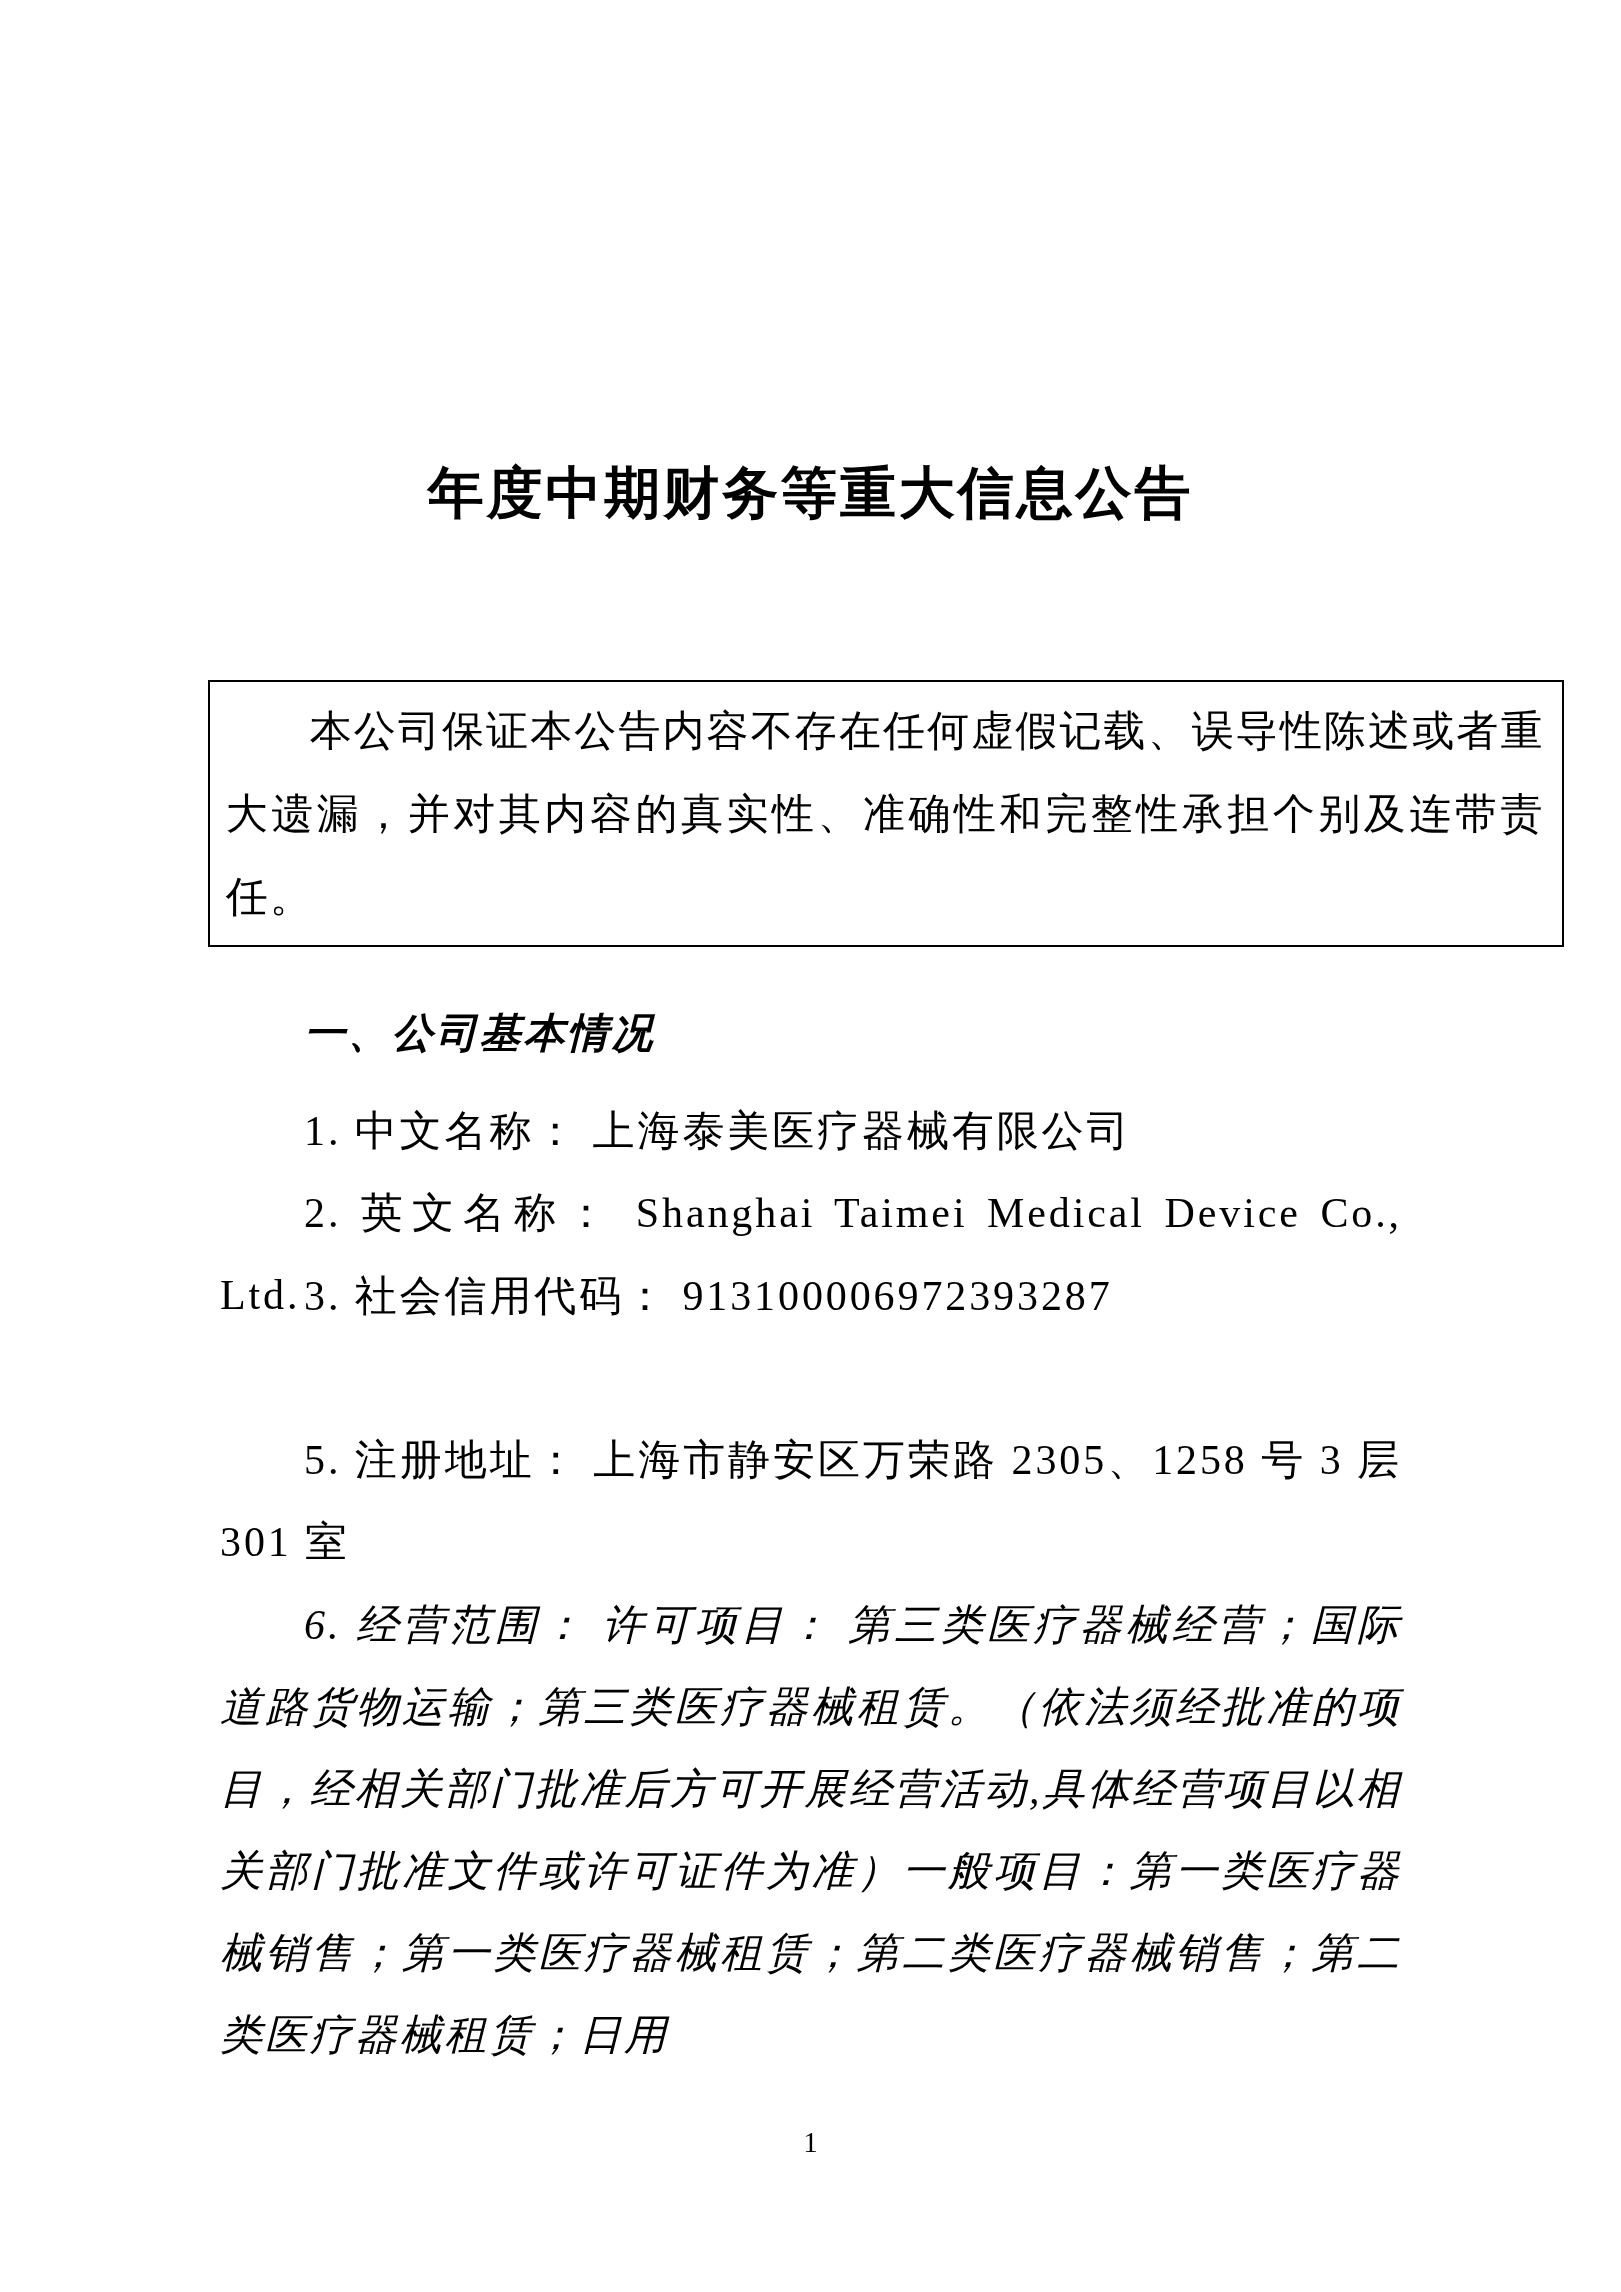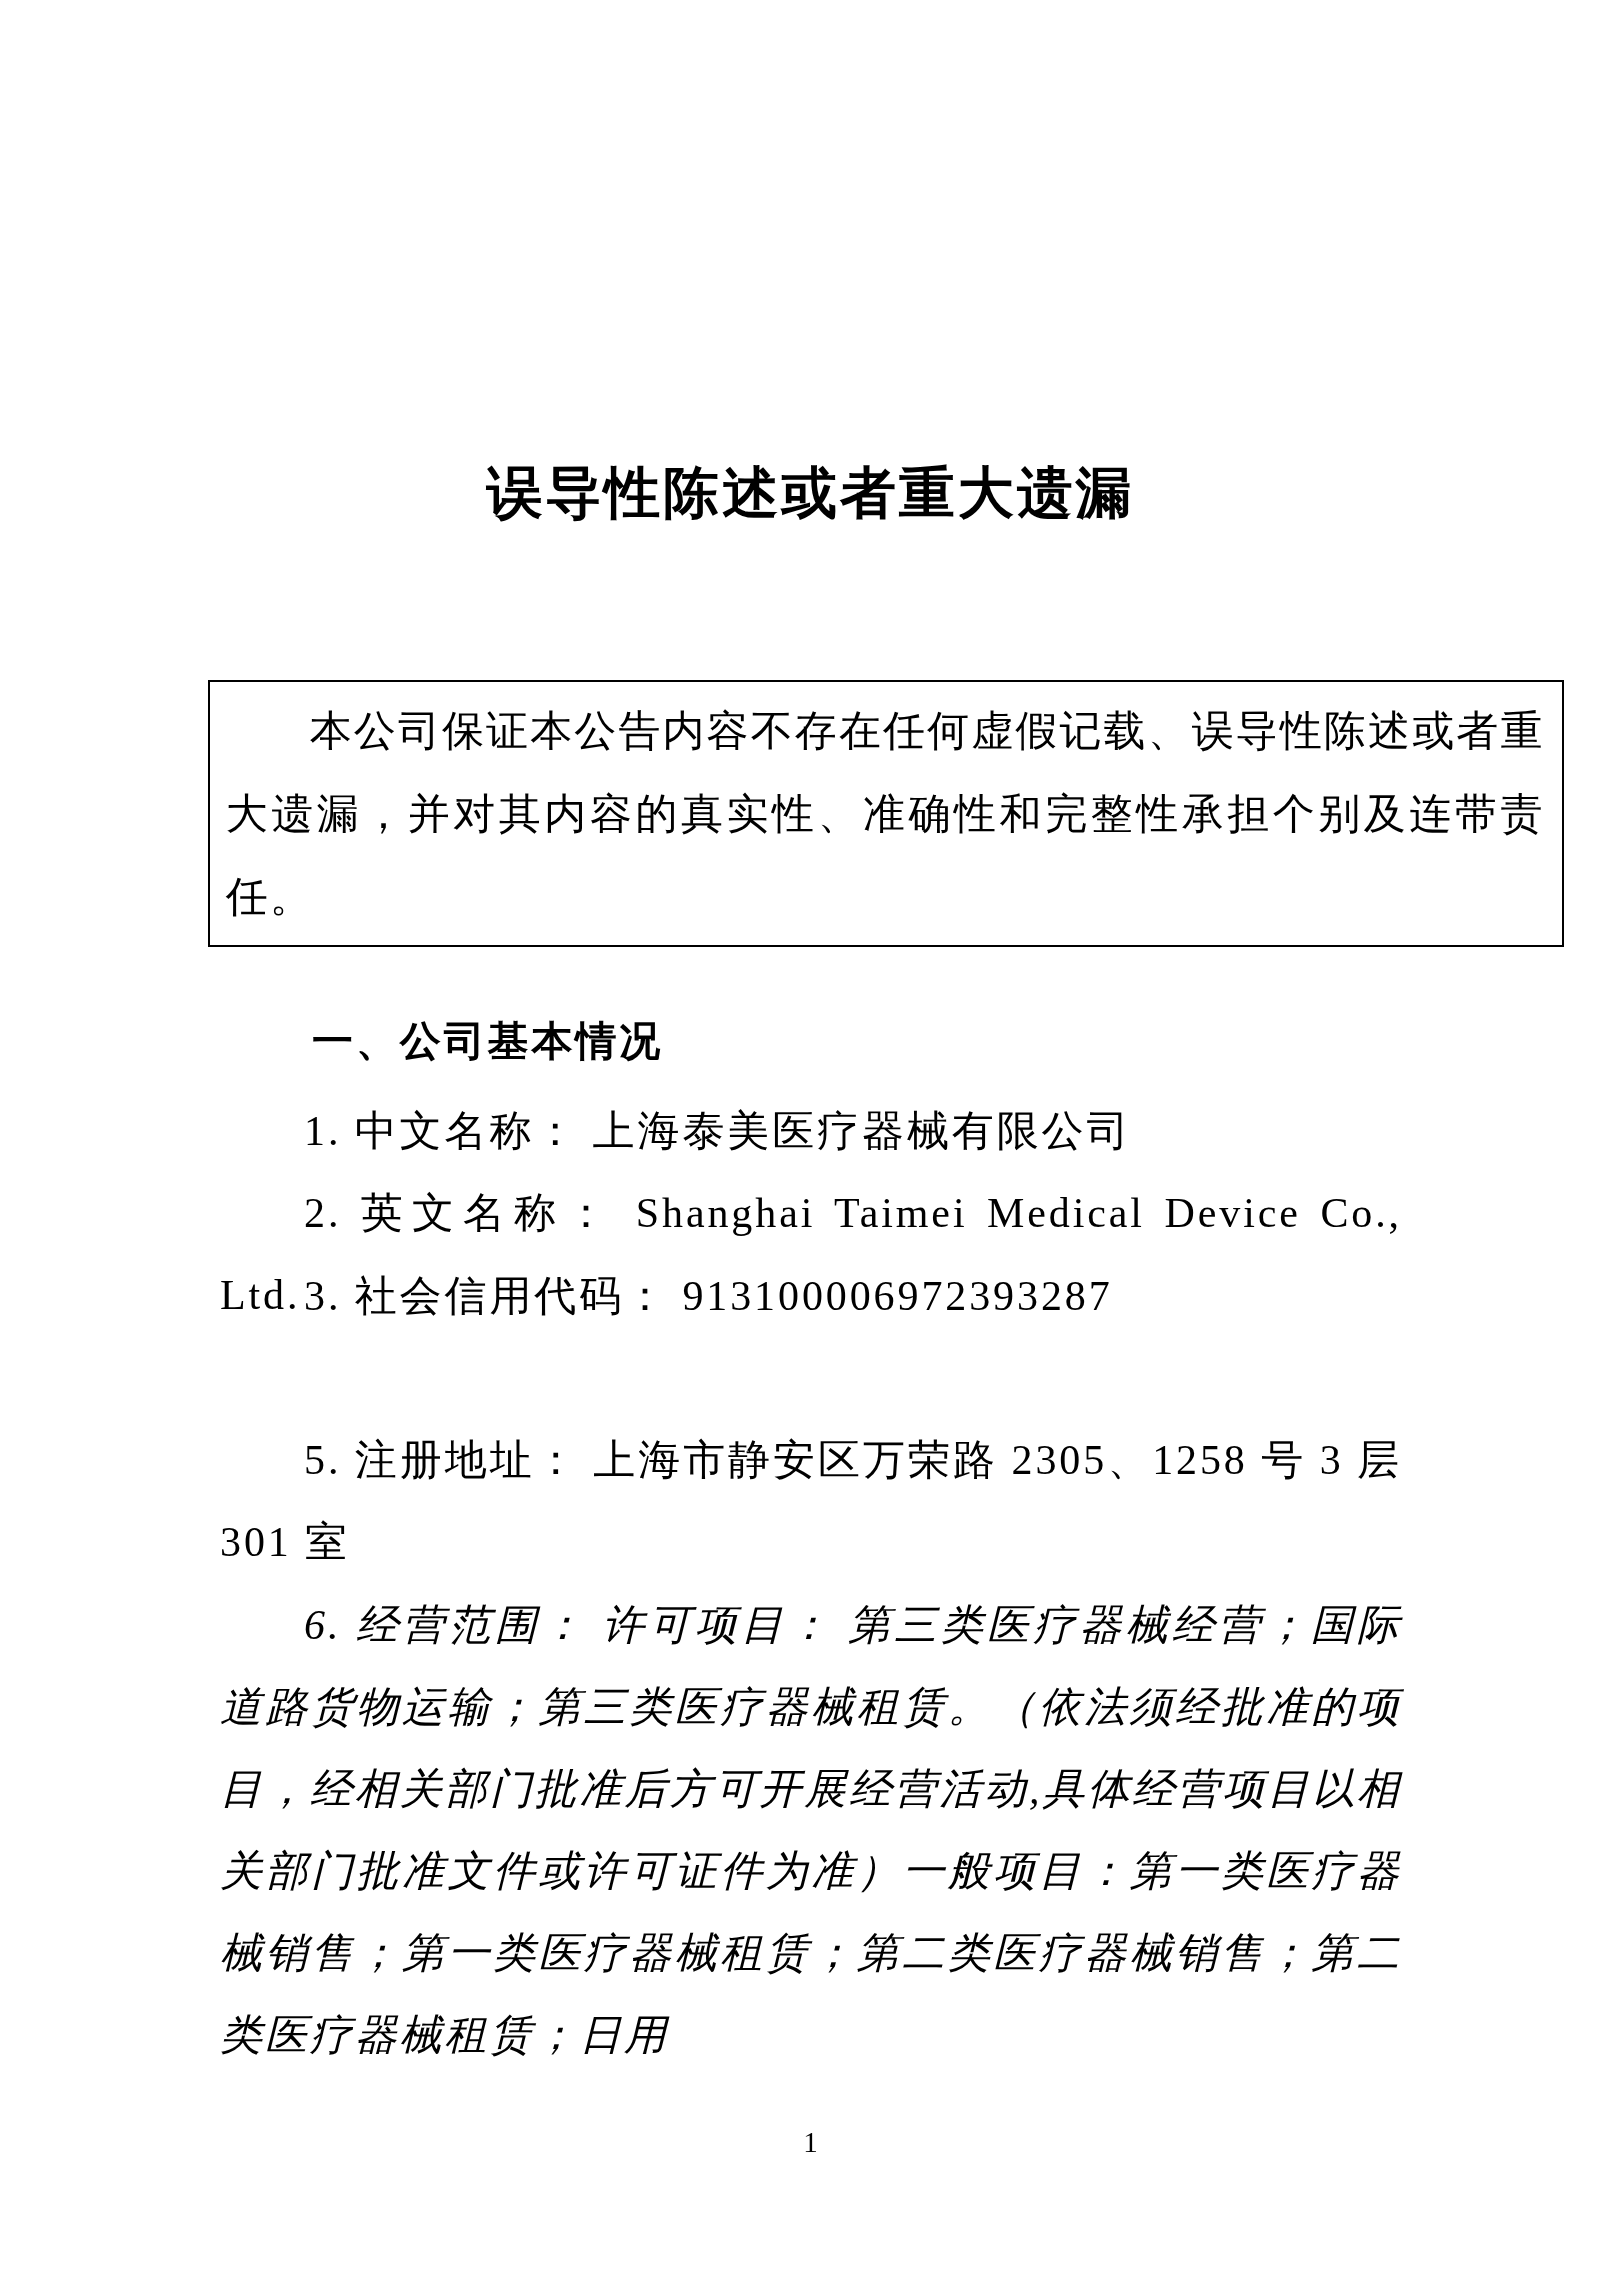--- a/index.html
+++ b/index.html
@@ -45,26 +45,27 @@
     line-height: 83px;
     letter-spacing: 2px;
     text-indent: 2em;
     text-align: justify;
     text-align-last: left;
   }
   .section-heading {
     position: absolute;
     left: 304px;
     top: 1008px;
-    margin: 8px;
+    margin: 0;
     font-family: "Liberation Sans", "DejaVu Sans", sans-serif;
     font-weight: bold;
     font-size: 41px;
     line-height: 51px;
     letter-spacing: 2.9px;
+    font-style: italic;
   }
   .body-item {
     position: absolute;
     left: 220px;
     width: 1182px;
     margin: 0;
     font-size: 42px;
     line-height: 82px;
     letter-spacing: 2.9px;
     text-indent: 2em;
@@ -86,21 +87,21 @@
     font-size: 29px;
     line-height: 35px;
   }
 </style>
 </head>
 <body>
 
 <div class="page">
 
   <div class="doc-title">
-    <div>误导性陈述或者重大遗漏</div>
+    <div>年度中期财务等重大信息公告</div>
   </div>
 
   <div class="disclaimer-box">
     <p class="disclaimer-text">本公司保证本公告内容不存在任何虚假记载、误导性陈述或者重大遗漏，并对其内容的真实性、准确性和完整性承担个别及连带责任。</p>
   </div>
 
   <h2 class="section-heading">一、公司基本情况</h2>
 
   <p class="body-item item-1">1. 中文名称： 上海泰美医疗器械有限公司</p>
   <p class="body-item item-2">2. 英文名称： Shanghai Taimei Medical Device Co., Ltd.</p>

